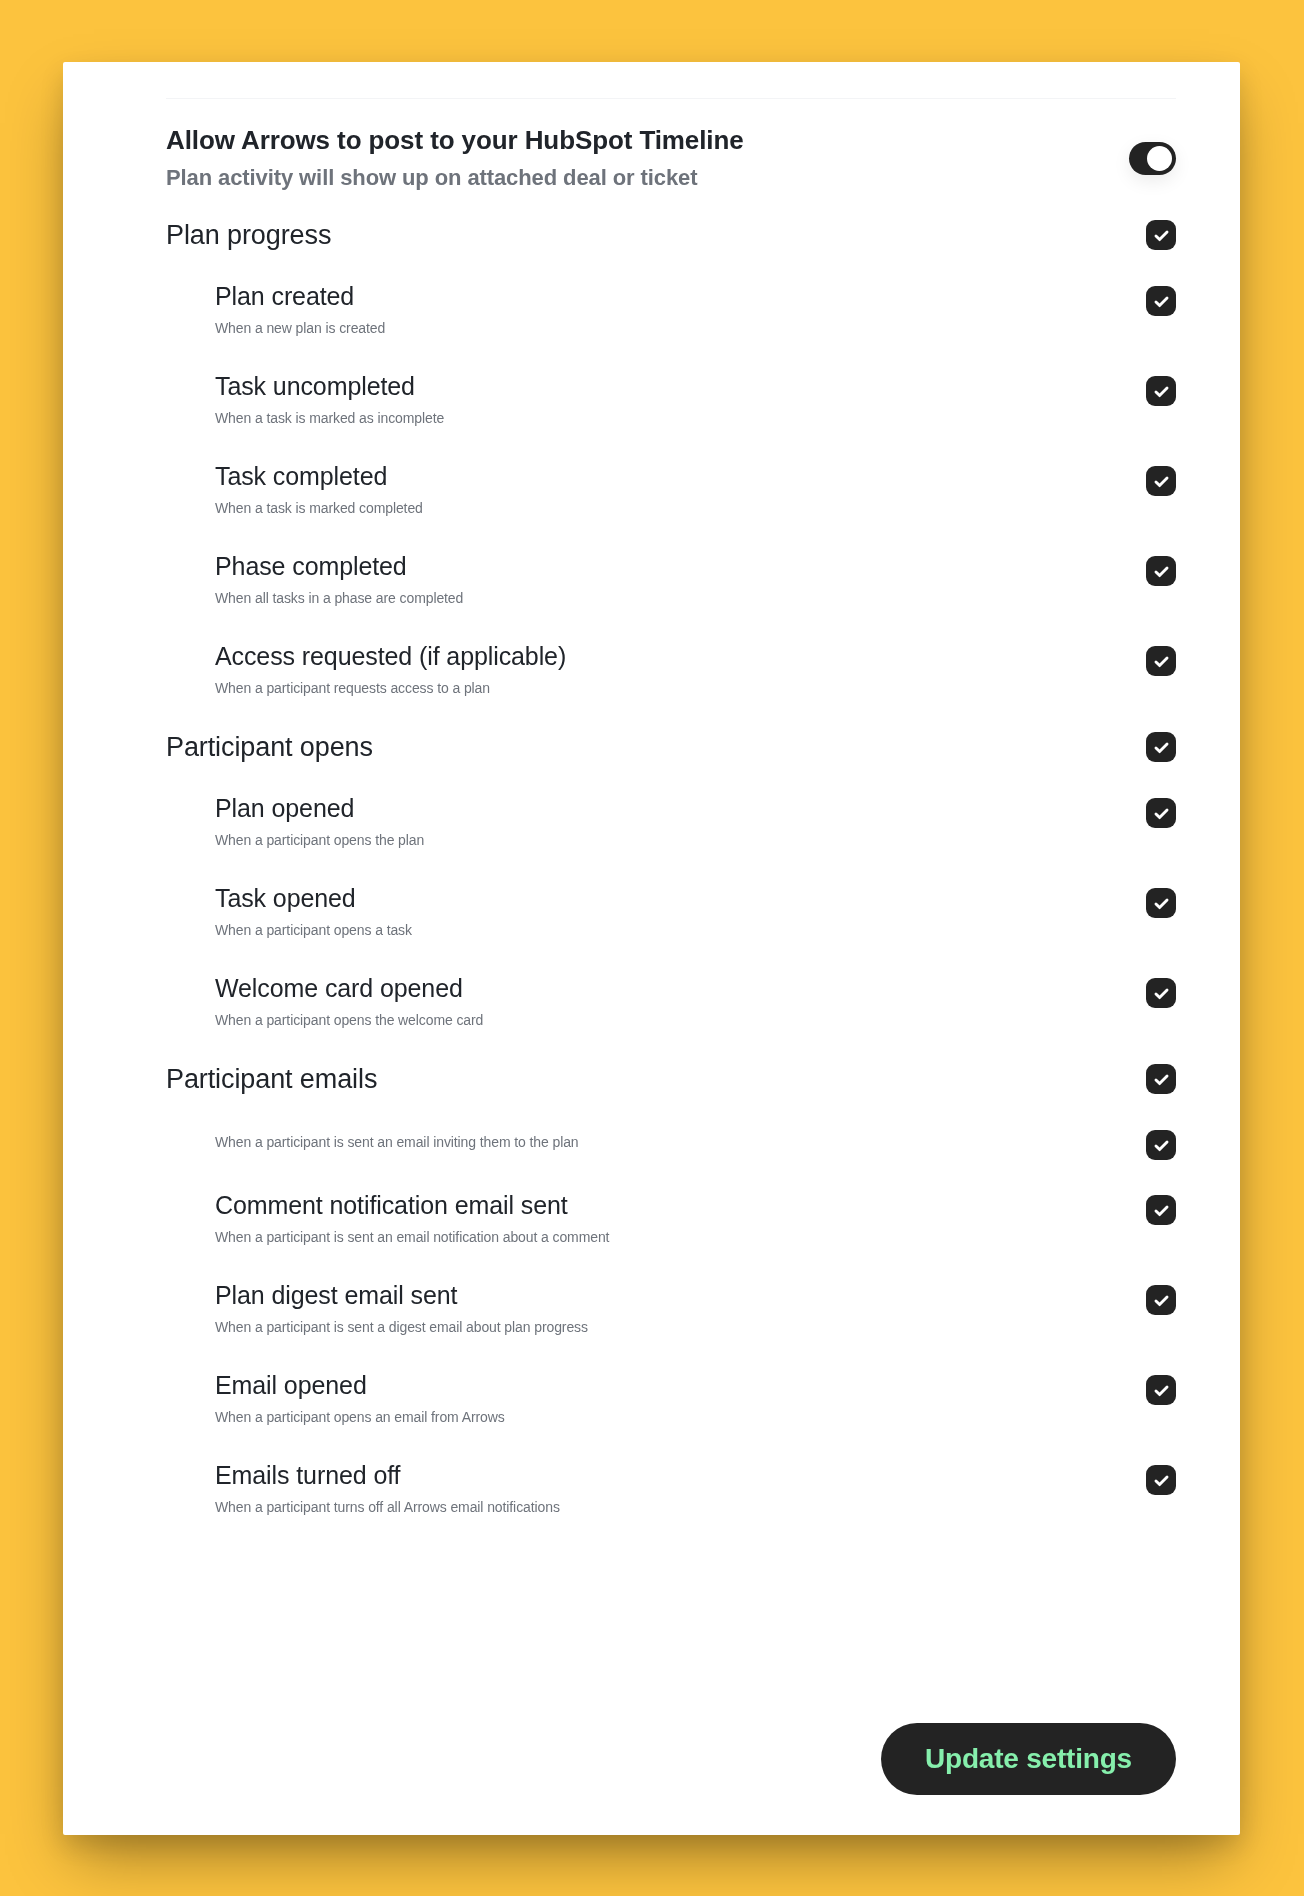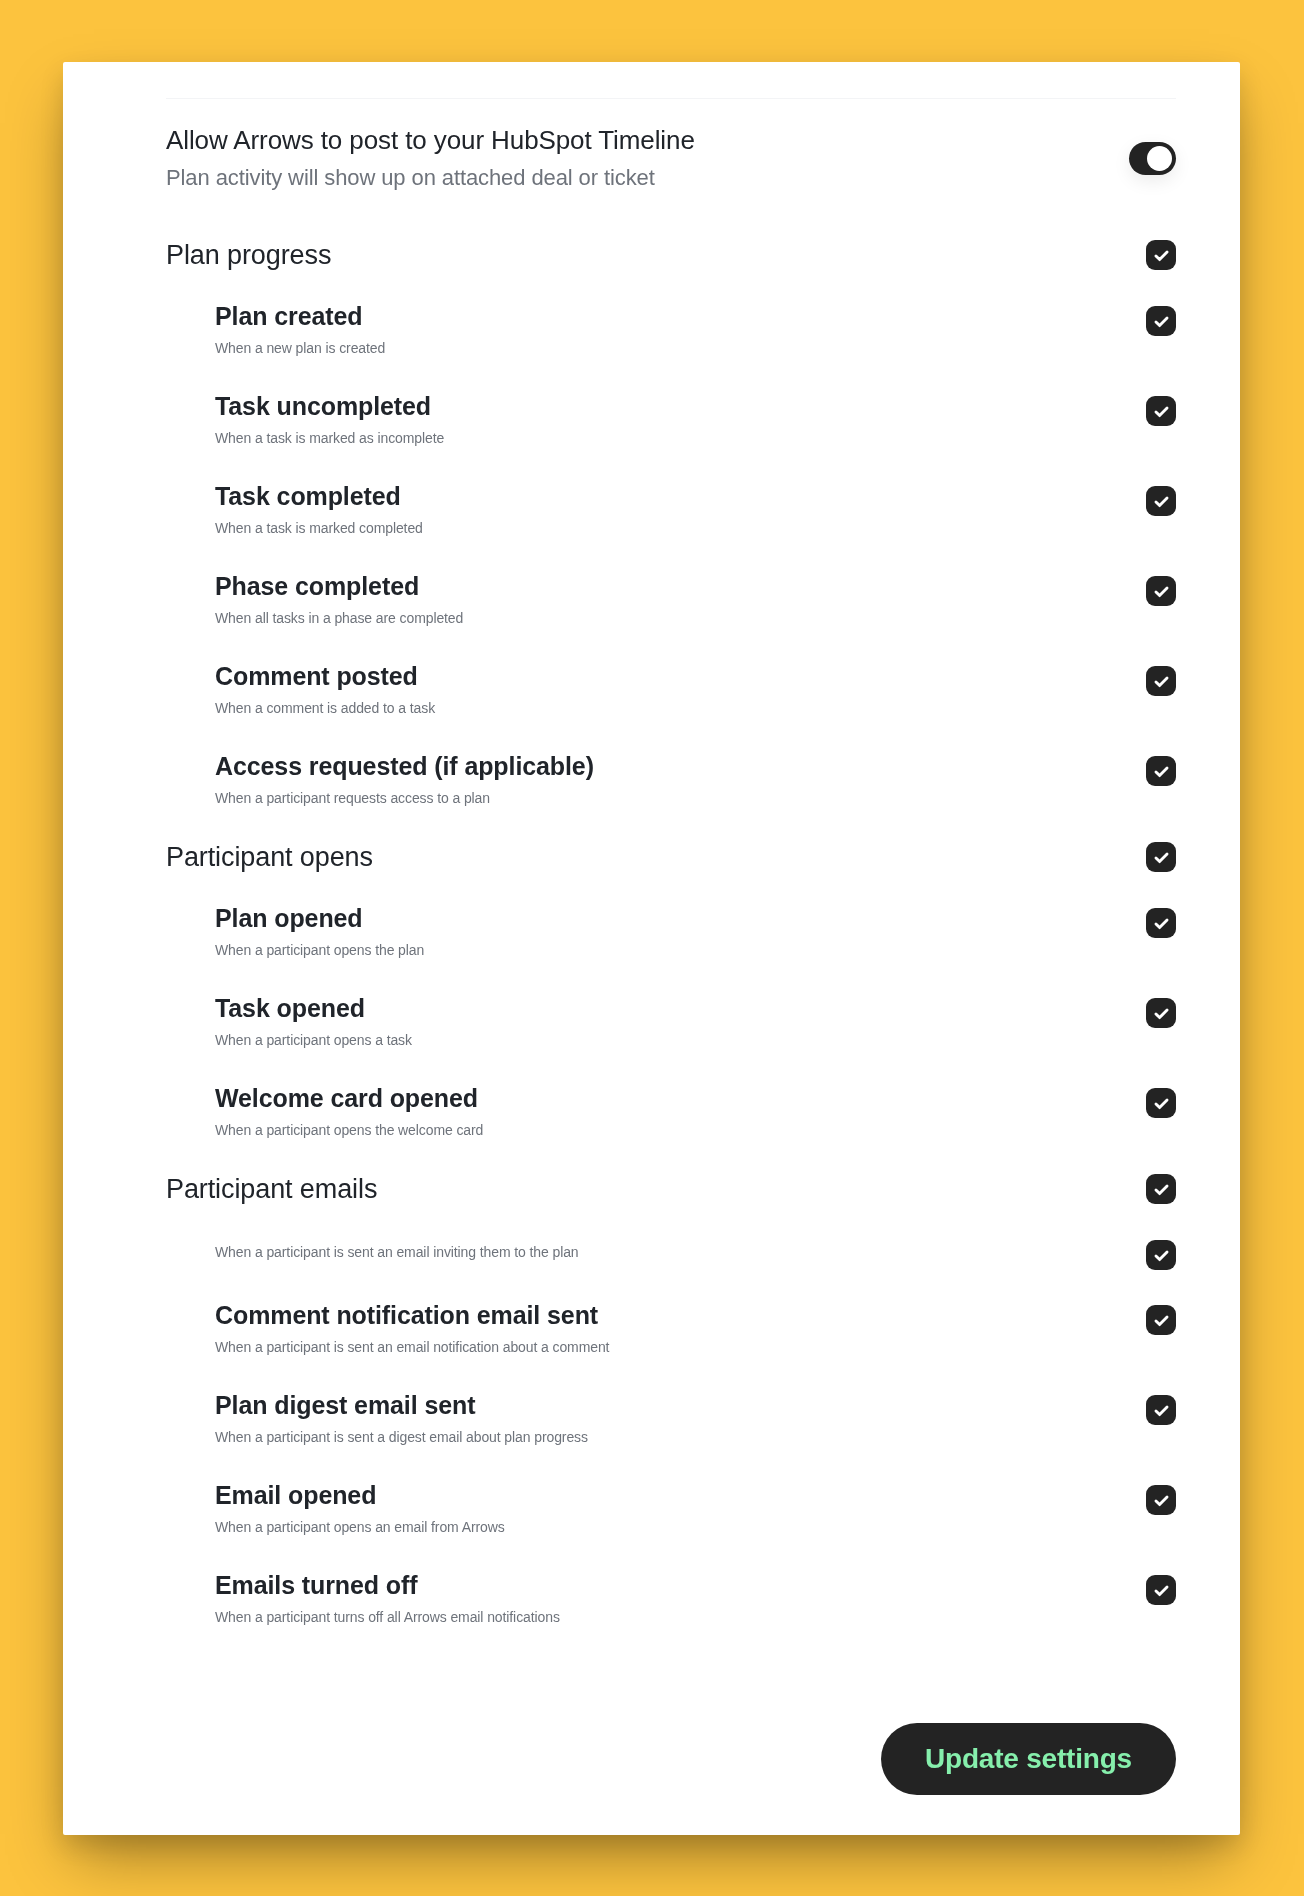--- a/index.html
+++ b/index.html
@@ -29,21 +29,21 @@
   }
   .content{
     height:100%;
     padding:36px 64px 40px 103px;
     display:flex;flex-direction:column;
   }
   .hairline{height:1px;background:var(--hairline);flex:none;}
   
   .master-row{
     display:flex;align-items:center;justify-content:space-between;
-    margin-top:26px;margin-bottom:48px;flex:none;
+    margin-top:26px;margin-bottom:28px;flex:none;font-weight:bold;
   }
   .master-title{
     font-size:26px;line-height:31px;color:var(--title);letter-spacing:-0.1px;
   }
   .master-subtitle{
     font-size:22px;line-height:26px;color:var(--subtitle);margin-top:9px;letter-spacing:-0.1px;
   }
   .toggle{
     width:47px;height:33px;border-radius:17px;
     background:var(--dark);position:relative;flex:none;
@@ -63,21 +63,21 @@
   }
   .section-heading{
     font-size:27px;line-height:32px;color:var(--title);letter-spacing:-0.1px;
   }
   
   .item-row{
     display:flex;align-items:flex-start;justify-content:space-between;
     margin-left:49px;margin-bottom:30px;flex:none;
   }
   .item-title{
-    font-size:25px;line-height:30px;color:var(--title);letter-spacing:-0.1px;font-weight:bold;
+    font-size:25px;line-height:30px;color:var(--title);letter-spacing:-0.1px;
   }
   .item-subtitle{
     font-size:14px;line-height:26px;color:var(--subtitle);margin-top:4px;letter-spacing:-0.1px;
   }
   .checkbox{
     width:30px;height:30px;border-radius:9px;
     background:var(--dark);flex:none;
     display:flex;align-items:center;justify-content:center;
     cursor:pointer;
   }
@@ -169,31 +169,20 @@
       <div class="item-title">Phase completed</div>
       <div class="item-subtitle">When all tasks in a phase are completed</div>
     </div>
     <div class="checkbox" role="checkbox" aria-checked="true">
       <svg width="19" height="19" viewBox="0 0 24 24" fill="none">
         <path d="M5 12.6 L9.6 17.2 L19 7.6" stroke="#ffffff" stroke-width="3.6" stroke-linecap="round" stroke-linejoin="round"></path>
       </svg>
     </div>
   </div>
 
-  <div class="item-row">
-    <div>
-      <div class="item-title">Comment posted</div>
-      <div class="item-subtitle">When a comment is added to a task</div>
-    </div>
-    <div class="checkbox" role="checkbox" aria-checked="true">
-      <svg width="19" height="19" viewBox="0 0 24 24" fill="none">
-        <path d="M5 12.6 L9.6 17.2 L19 7.6" stroke="#ffffff" stroke-width="3.6" stroke-linecap="round" stroke-linejoin="round"></path>
-      </svg>
-    </div>
-  </div>
 
   <div class="item-row">
     <div>
       <div class="item-title">Access requested (if applicable)</div>
       <div class="item-subtitle">When a participant requests access to a plan</div>
     </div>
     <div class="checkbox" role="checkbox" aria-checked="true">
       <svg width="19" height="19" viewBox="0 0 24 24" fill="none">
         <path d="M5 12.6 L9.6 17.2 L19 7.6" stroke="#ffffff" stroke-width="3.6" stroke-linecap="round" stroke-linejoin="round"></path>
       </svg>

